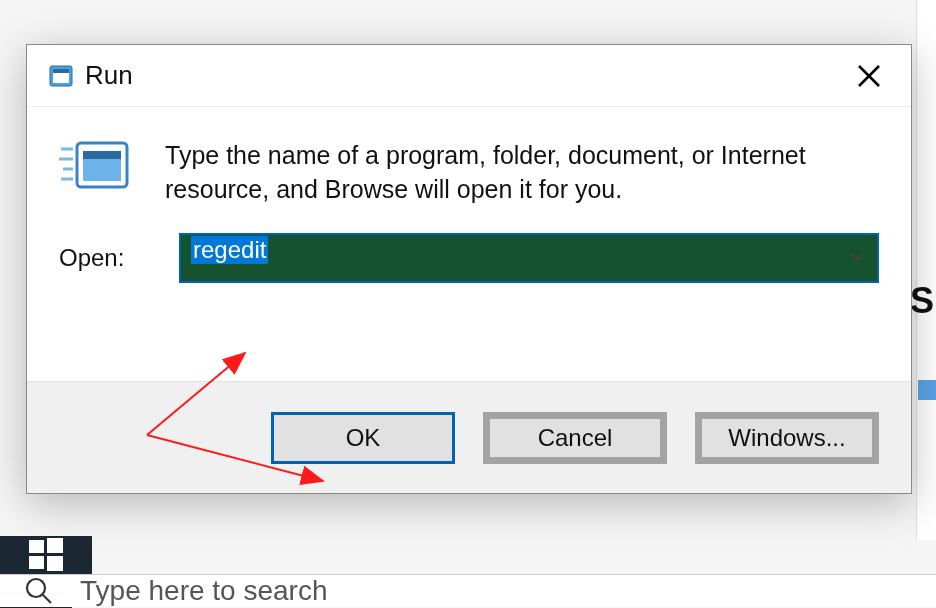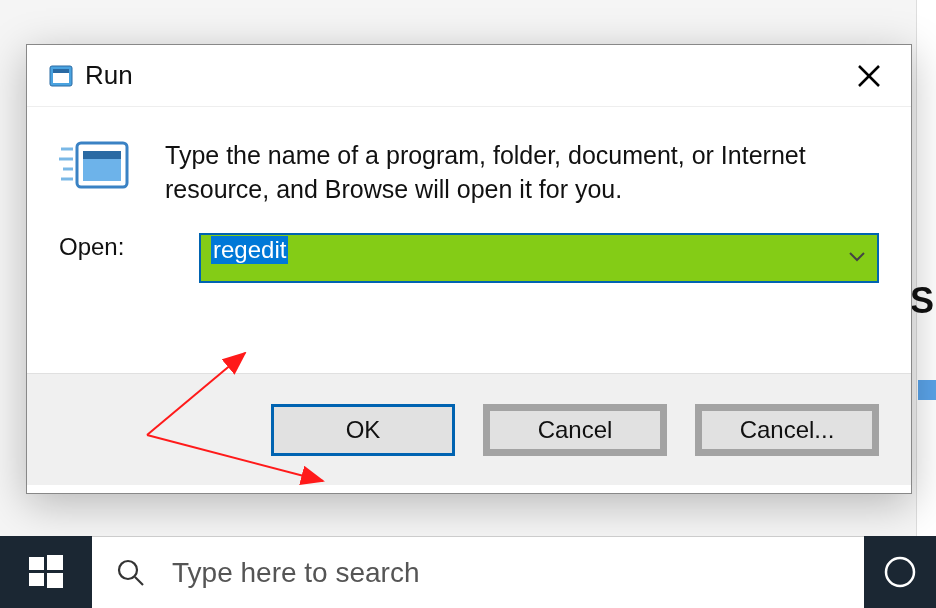--- a/index.html
+++ b/index.html
@@ -86,57 +86,57 @@
     .run-icon svg { display: block; }
     .instruction {
       font-size: 25px;
       line-height: 1.35;
       color: #111;
       flex: 1;
     }
     
     .open-row {
       display: flex;
-      align-items: flex-start;
+      align-items: center;
       padding: 18px 32px 0 32px;
-      gap: 32px;
+      gap: 12px;
     }
     .open-label {
       font-size: 24px;
       color: #111;
       width: 108px;
     }
     .combo {
       flex: 1;
       position: relative;
       border: 2px solid #0063b1;
       height: 50px;
       display: flex;
       align-items: center;
       padding: 0 40px 16px 10px;
-      background: #84cc16;
+      background: #14532d;
     }
     .combo-text {
       font-size: 24px;
       background: #0078d7;
       color: #fff;
       padding: 0 2px;
     }
     .combo-caret {
       position: absolute;
       right: 10px;
       top: 50%;
       transform: translateY(-50%);
     }
     
     .button-bar {
       position: absolute;
       left: 0;
       right: 0;
-      bottom: 8px;
+      bottom: 0;
       height: 112px;
       background: #f0f0f0;
       border-top: 1px solid #e0e0e0;
       display: flex;
       align-items: center;
       justify-content: flex-end;
       gap: 28px;
       padding: 0 32px;
     }
     .btn {
@@ -165,20 +165,21 @@
     
     
     .taskbar {
       position: absolute;
       left: 0;
       right: 0;
       bottom: 0;
       height: 72px;
       display: flex;
       align-items: stretch;
+      flex-direction: column;
     }
     .start-btn {
       width: 92px;
       background: #1b2733;
       display: flex;
       align-items: center;
       justify-content: center;
       cursor: pointer;
     }
     .search-box {
@@ -254,21 +255,21 @@
         <svg width="20" height="14" viewBox="0 0 20 14">
           <polyline points="3,4 10,11 17,4" fill="none" stroke="#444" stroke-width="2"></polyline>
         </svg>
       </span>
     </div>
   </div>
 
   <div class="button-bar">
     <div class="btn default">OK</div>
     <div class="btn">Cancel</div>
-    <div class="btn">Cancel...</div>
+    <div class="btn">Windows...</div>
   </div>
 
   <svg class="arrow-svg" width="240" height="160">
     <defs>
       <marker id="ah" markerWidth="12" markerHeight="10" refX="11" refY="5" orient="auto">
         <polygon points="0,0 12,5 0,10" fill="#ff1a1a"></polygon>
       </marker>
     </defs>
     <line x1="20" y1="90" x2="118" y2="8" stroke="#ff1a1a" stroke-width="2" marker-end="url(#ah)"></line>
     <line x1="20" y1="90" x2="196" y2="136" stroke="#ff1a1a" stroke-width="2" marker-end="url(#ah)"></line>

